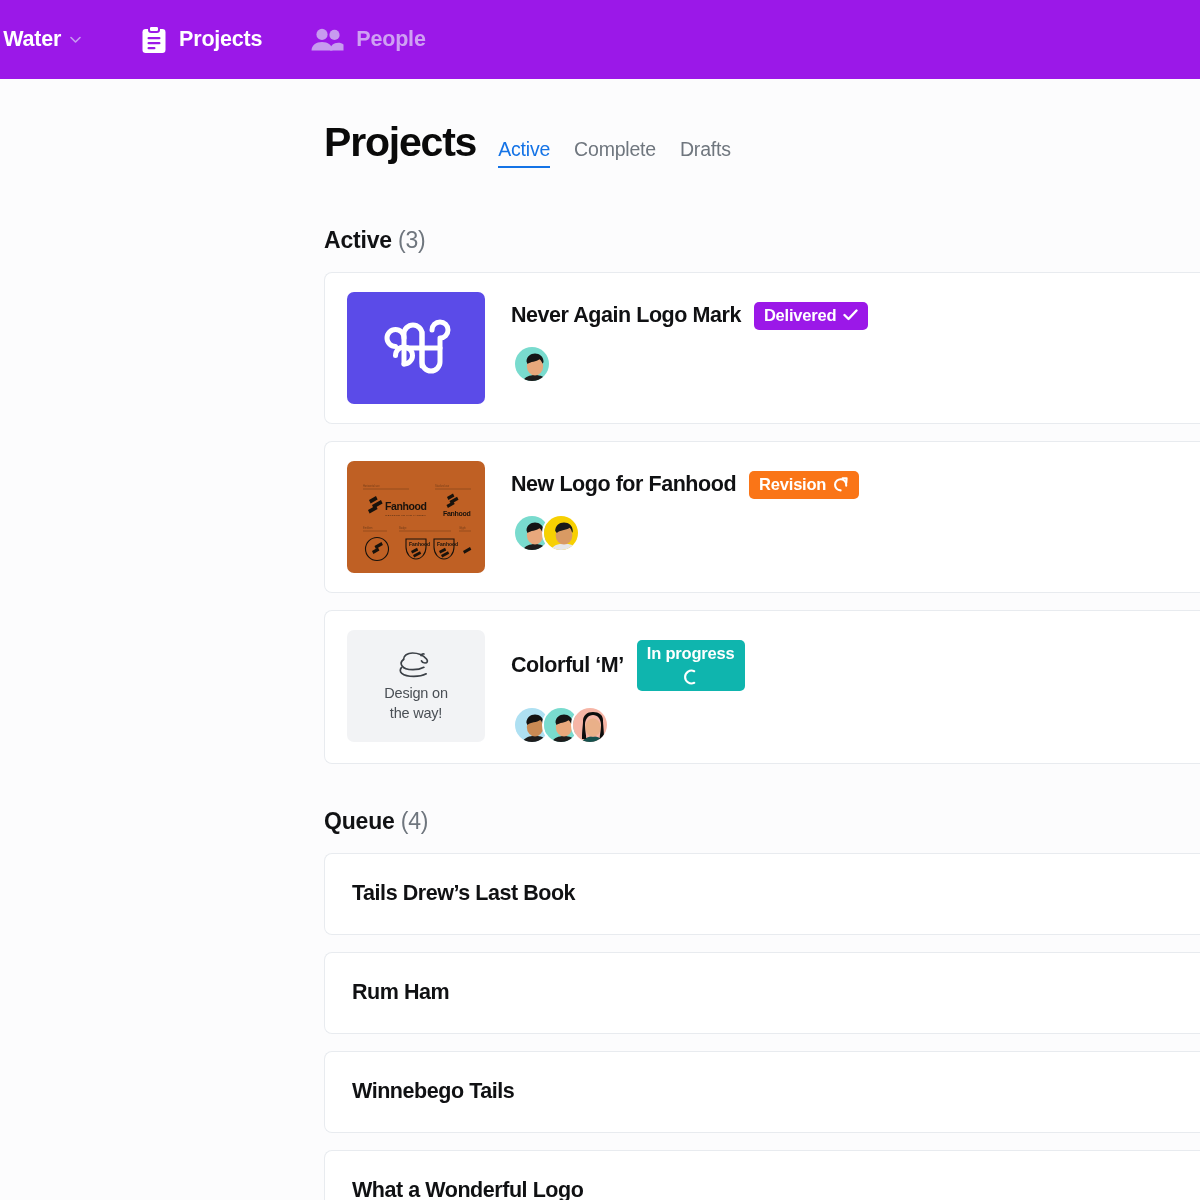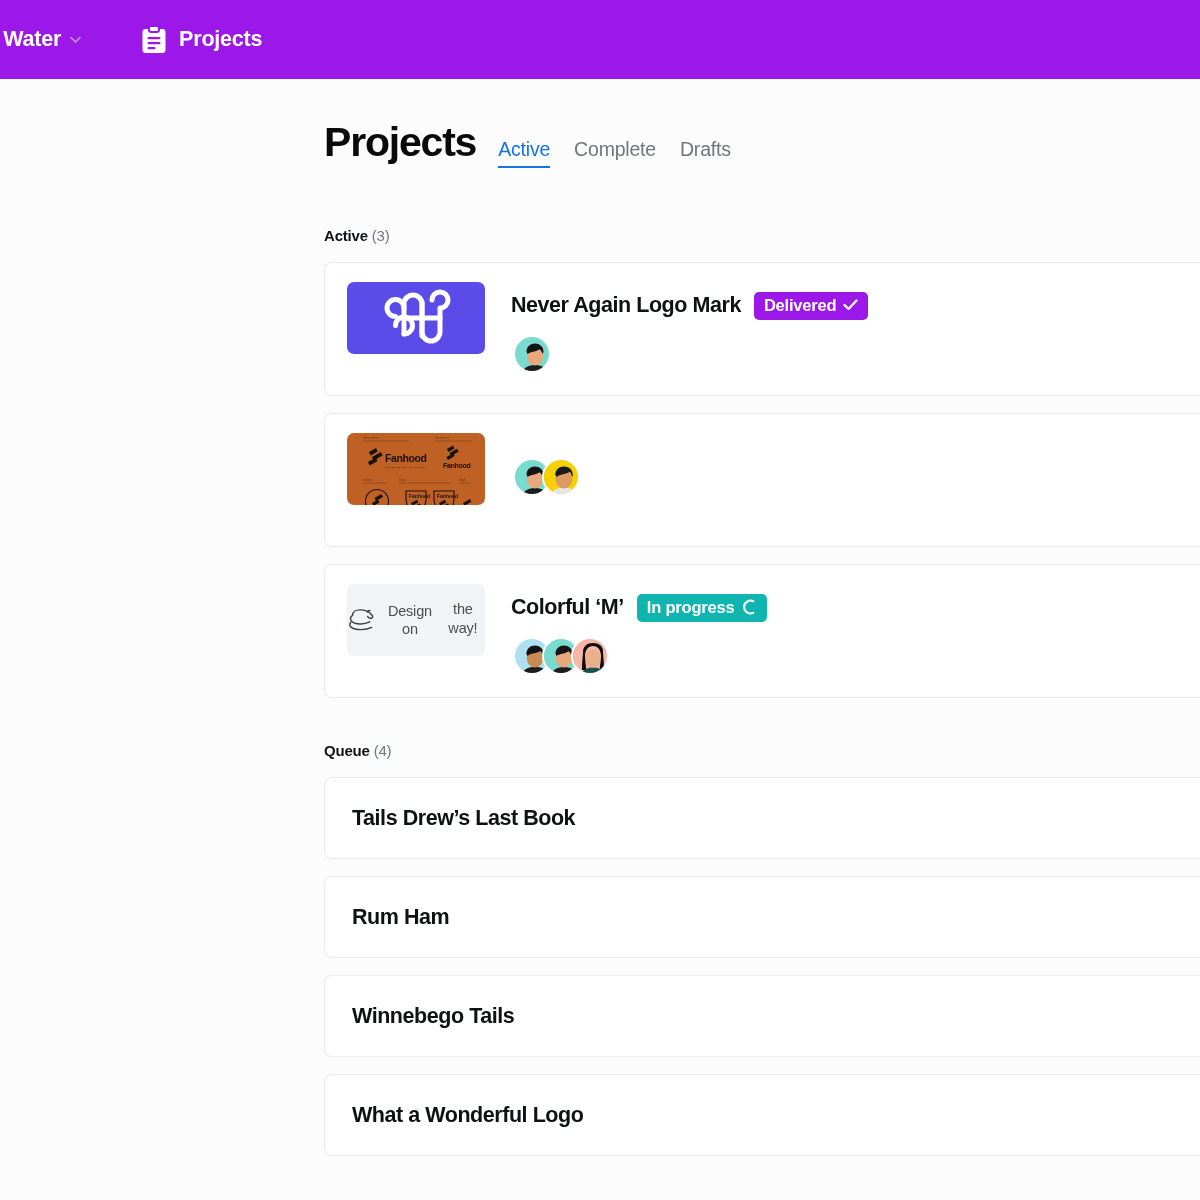--- a/index.html
+++ b/index.html
@@ -109,21 +109,21 @@
     white-space: nowrap;
   }
   .tab.selected {
     color: #1473E6;
     border-bottom: 2.5px solid #1473E6;
   }
 
   
   .section-head {
     margin-top: 59px;
-    font-size: 15px;
+    font-size: 23px;
     letter-spacing: -0.2px;
   }
   .section-head .sh-name { font-weight: bold; color: #111214; }
   .section-head .sh-count { color: #6F767E; font-weight: normal; }
 
   .cards { margin-top: 18px; }
 
   
   .card {
     background: #ffffff;
@@ -137,33 +137,34 @@
     padding: 19px 0 19px 22px;
     display: flex;
     align-items: flex-start;
     gap: 26px;
     cursor: pointer;
     min-height: 134px;
   }
 
   .thumb {
     width: 138px;
-    height: 72px;
+    height: 112px;
     border-radius: 7px;
     flex: 0 0 auto;
     display: flex;
     align-items: center;
     justify-content: center;
     overflow: hidden;
     position: relative;
   }
   .thumb-nevermind { background: #5B4BE8; }
   .thumb-fanhood   { background: #BF6024; }
   .thumb-placeholder {
     background: #F2F3F5;
+    flex-direction: column;
     gap: 4px;
   }
   .ph-text {
     font-size: 14.5px;
     color: #4A4F55;
     text-align: center;
     line-height: 1.25;
     letter-spacing: -0.2px;
   }
 
@@ -197,21 +198,21 @@
     padding: 5px 10px 6px 10px;
     color: #ffffff;
     font-size: 16.5px;
     font-weight: bold;
     letter-spacing: -0.2px;
     white-space: nowrap;
     line-height: 1;
   }
   .badge-delivered  { background: #9B18E8; align-items: center; }
   .badge-revision   { background: #FA7517; }
-  .badge-inprogress { background: #0FB5AE; }
+  .badge-inprogress { background: #0FB5AE; flex-direction: column; }
 
   .avatars {
     display: flex;
     margin-top: 15px;
     padding-left: 2px;
   }
   .avatar {
     width: 38px;
     height: 38px;
     border-radius: 50%;
@@ -266,20 +267,29 @@
         <rect x="1.5" y="4" width="23" height="24" rx="3.2" fill="#ffffff"></rect>
         <rect x="8" y="1" width="10" height="6" rx="2.2" fill="#ffffff" stroke="#9B18E8" stroke-width="2"></rect>
         <rect x="6.5" y="12" width="13" height="2.3" rx="1.15" fill="#9B18E8"></rect>
         <rect x="6.5" y="17" width="13" height="2.3" rx="1.15" fill="#9B18E8"></rect>
         <rect x="6.5" y="22" width="8" height="2.3" rx="1.15" fill="#9B18E8"></rect>
       </svg>
       <span class="nav-label">Projects</span>
     </div>
 
 
+    <div class="nav-item inactive">
+      <svg class="nav-icon" width="34" height="24" viewBox="0 0 34 24">
+        <circle cx="12" cy="6.4" r="5.6" fill="#C79BEF"></circle>
+        <circle cx="24.5" cy="6.9" r="5.1" fill="#C79BEF"></circle>
+        <path d="M1.5 22.5c0-5.4 4.7-8.6 10.5-8.6s10.5 3.2 10.5 8.6Z" fill="#C79BEF"></path>
+        <path d="M20 22.5c0-4.8 3.6-7.8 8.2-7.8 2.1 0 4 .6 5.3 1.7v6.1Z" fill="#C79BEF"></path>
+      </svg>
+      <span class="nav-label">People</span>
+    </div>
 
   </div>
 </div>
 
 <div class="page">
   <div class="content">
 
     <div class="page-head">
       <div class="page-title">Projects</div>
       <div class="tabs">
@@ -378,20 +388,30 @@
               <text x="90" y="77" font-family="Liberation Sans, sans-serif" font-size="5" font-weight="bold">Fanhood</text>
               <path d="M64 82 l6-3.2 1.2 2.6 -6 3.2Z"></path>
               <path d="M66 86 l7-3.8 1.2 2.6 -7 3.8Z"></path>
               <path d="M92 82 l6-3.2 1.2 2.6 -6 3.2Z"></path>
               <path d="M94 86 l7-3.8 1.2 2.6 -7 3.8Z"></path>
               <path d="M116 82 l7-4 1.3 2.7 -7 4Z"></path>
             </g>
           </svg>
         </div>
         <div class="card-main">
+          <div class="card-title-row">
+            <span class="card-title">New Logo for Fanhood</span>
+            <span class="badge badge-revision">
+              <span>Revision</span>
+              <svg width="16" height="16" viewBox="0 0 16 16">
+                <path d="M13.2 9.6 A5.6 5.6 0 1 0 7.6 14.4" fill="none" stroke="#ffffff" stroke-width="2.1" stroke-linecap="round"></path>
+                <path d="M9.6 2.2 L13.6 2.4 L13.3 6.6" fill="none" stroke="#ffffff" stroke-width="2.1" stroke-linecap="round" stroke-linejoin="round"></path>
+              </svg>
+            </span>
+          </div>
           <div class="avatars">
             <div class="avatar">
               <svg viewBox="0 0 40 40" width="40" height="40">
                 <rect width="40" height="40" fill="#79DBCE"></rect>
                 <path d="M6 40c0-8 6.5-12 14-12s14 4 14 12Z" fill="#1d1d1d"></path>
                 <ellipse cx="20" cy="19" rx="8.2" ry="9.4" fill="#E8A87C"></ellipse>
                 <path d="M11.5 14.5c0-5 4-8 8.5-8s8.5 3 8.5 8c0 1.6-1 2-1 2s-1.4-3.4-3-4.2c-2.8 2.4-9.5 2.4-12 4.8Z" fill="#151515"></path>
               </svg>
             </div>
             <div class="avatar">

